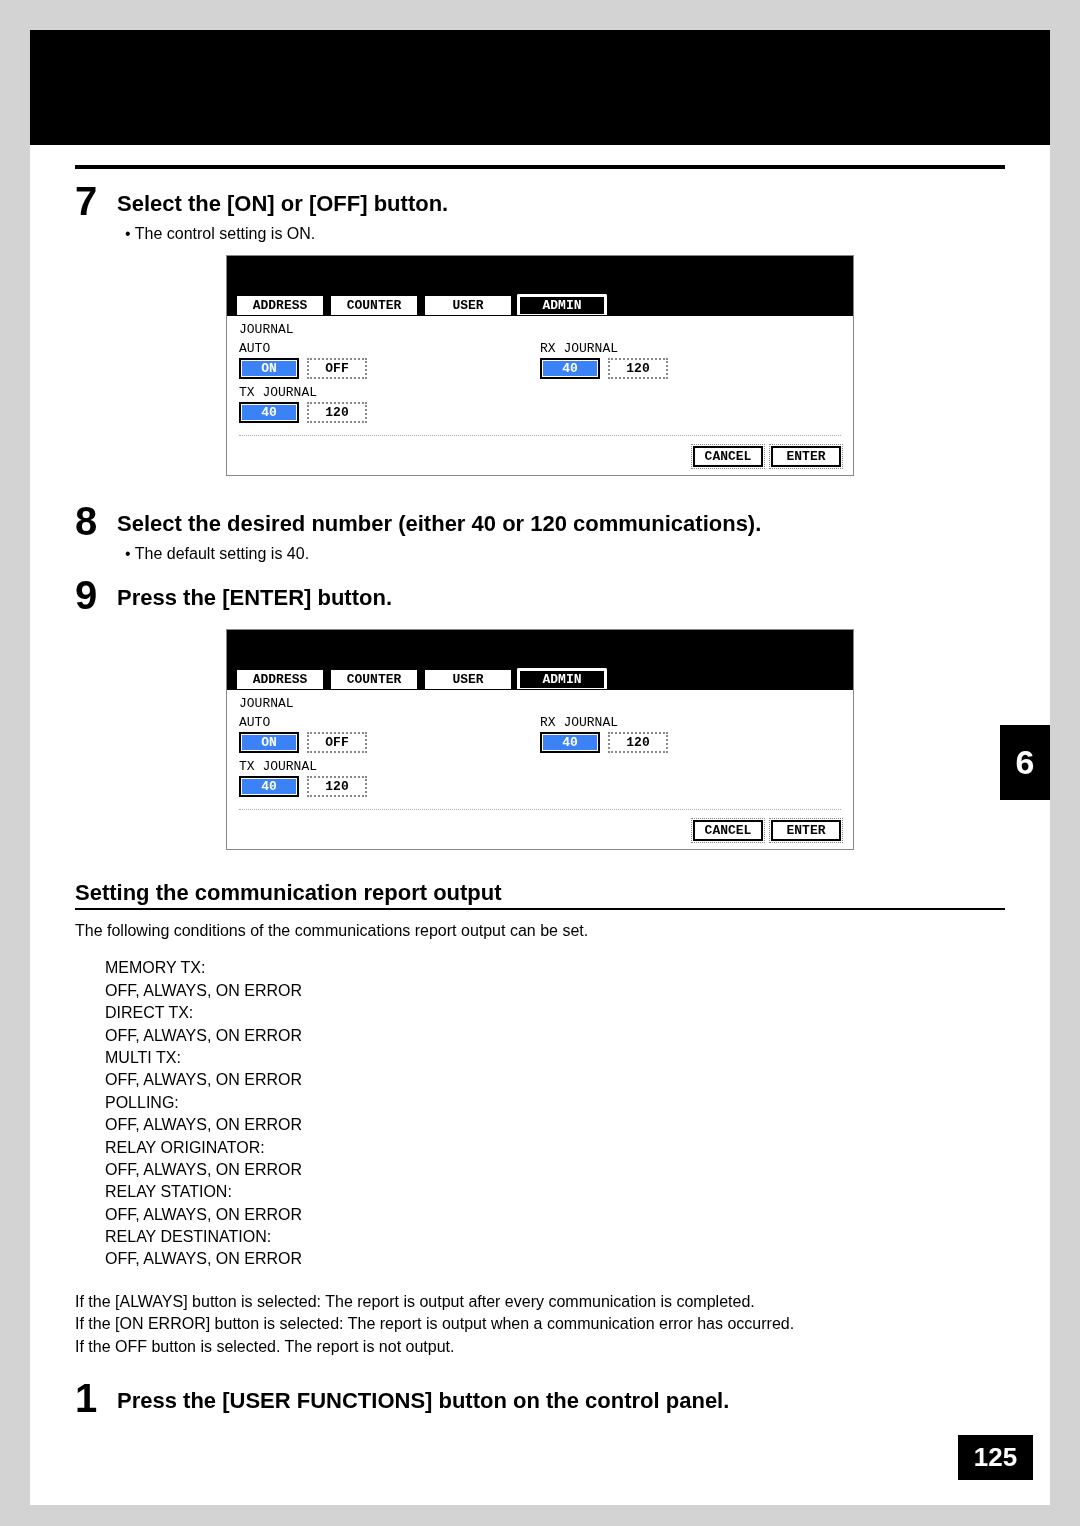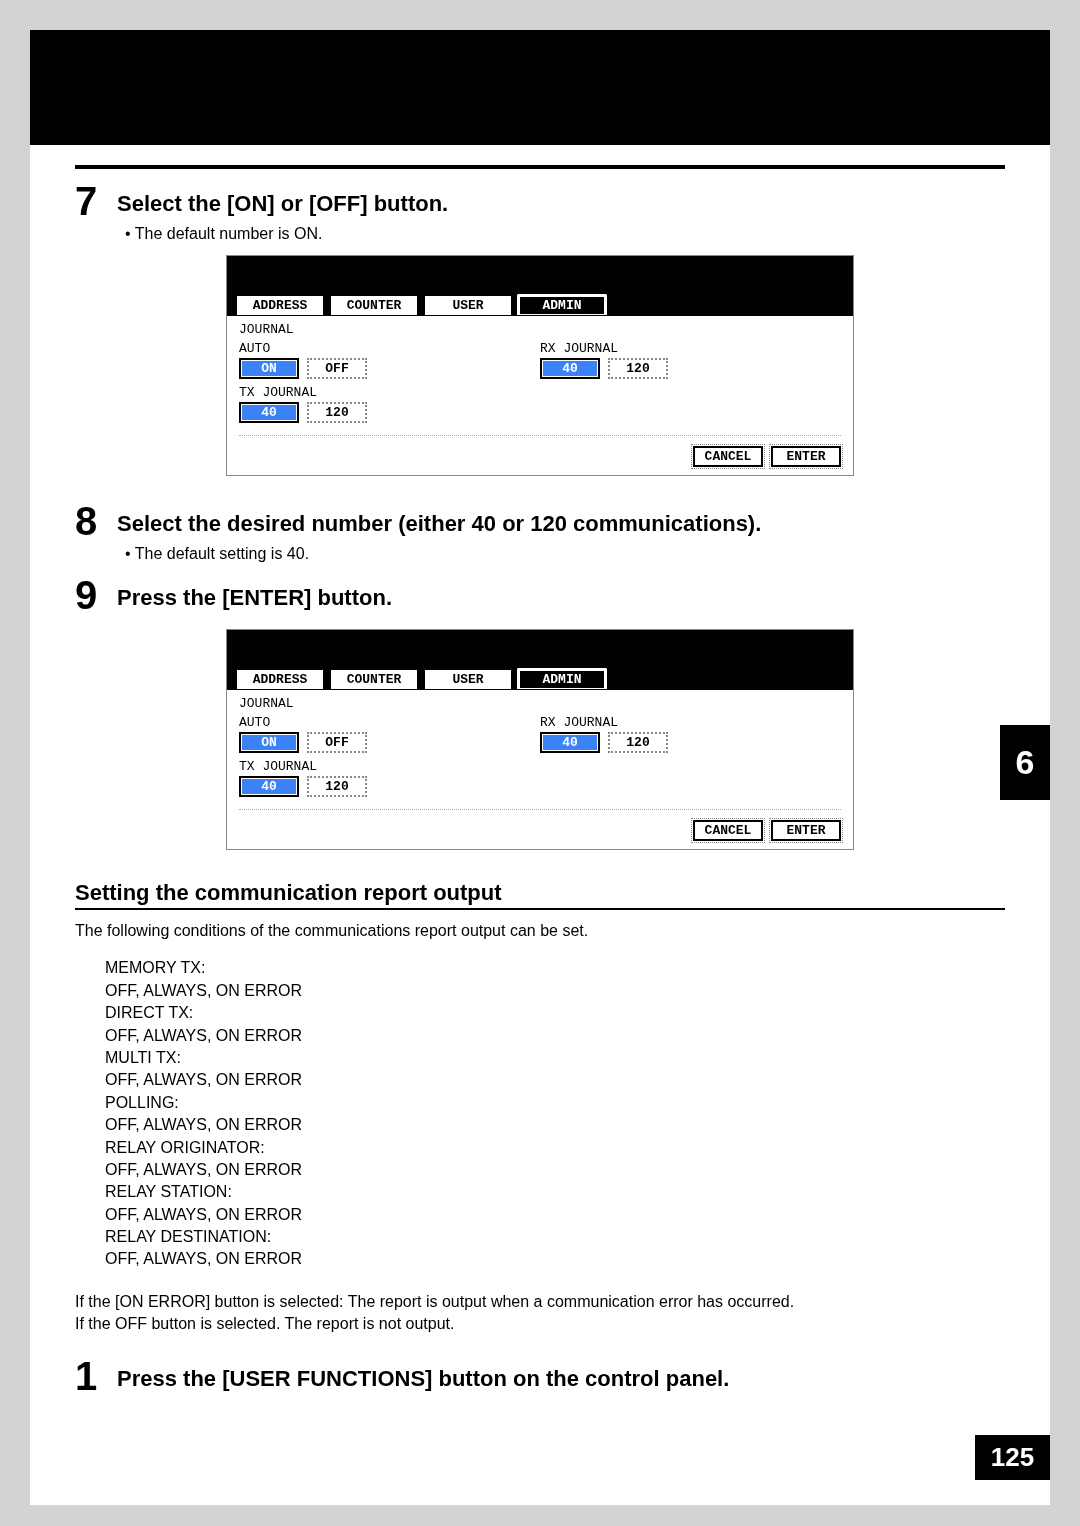--- a/index.html
+++ b/index.html
@@ -196,21 +196,21 @@
     color: #fff;
     font-size: 34px;
     font-weight: bold;
     display: flex;
     align-items: center;
     justify-content: center;
   }
   .page-num {
     position: absolute;
     bottom: 25px;
-    right: 0;
+    right: 17px;
     width: 75px;
     height: 45px;
     background: #000;
     color: #fff;
     font-size: 26px;
     font-weight: bold;
     display: flex;
     align-items: center;
     justify-content: center;
   }
@@ -221,21 +221,21 @@
 <div class="header-black"></div>
 
 <div class="page">
 
   <hr class="thick-rule">
 
   <div class="step">
     <div class="step-num">7</div>
     <div class="step-title">Select the [ON] or [OFF] button.</div>
   </div>
-  <div class="step-bullet">The default number is ON.</div>
+  <div class="step-bullet">The control setting is ON.</div>
 
   <div class="screenshot">
     <div class="scr-blackbar"></div>
     <div class="scr-tabs">
       <div class="scr-tab unsel">ADDRESS</div>
       <div class="scr-tab unsel">COUNTER</div>
       <div class="scr-tab unsel">USER</div>
       <div class="scr-tab sel">ADMIN</div>
     </div>
     <div class="scr-tabline"></div>
@@ -351,20 +351,21 @@
         <div class="opt-label2">RELAY STATION:</div>
         <div>OFF, ALWAYS, ON ERROR</div>
       </div>
       <div class="opt-row">
         <div class="opt-label2">RELAY DESTINATION:</div>
         <div>OFF, ALWAYS, ON ERROR</div>
       </div>
     </div>
 
   <div class="body-text" id="notes-block">
+      <div>If the [ALWAYS] button is selected: The report is output after every communication is completed.</div>
       <div>If the [ON ERROR] button is selected: The report is output when a communication error has occurred.</div>
       <div>If the OFF button is selected. The report is not output.</div>
     </div>
 
   <div class="step" style="margin-top:20px;">
     <div class="step-num">1</div>
     <div class="step-title">Press the [USER FUNCTIONS] button on the control panel.</div>
   </div>
 
   <div class="side-tab">6</div>

